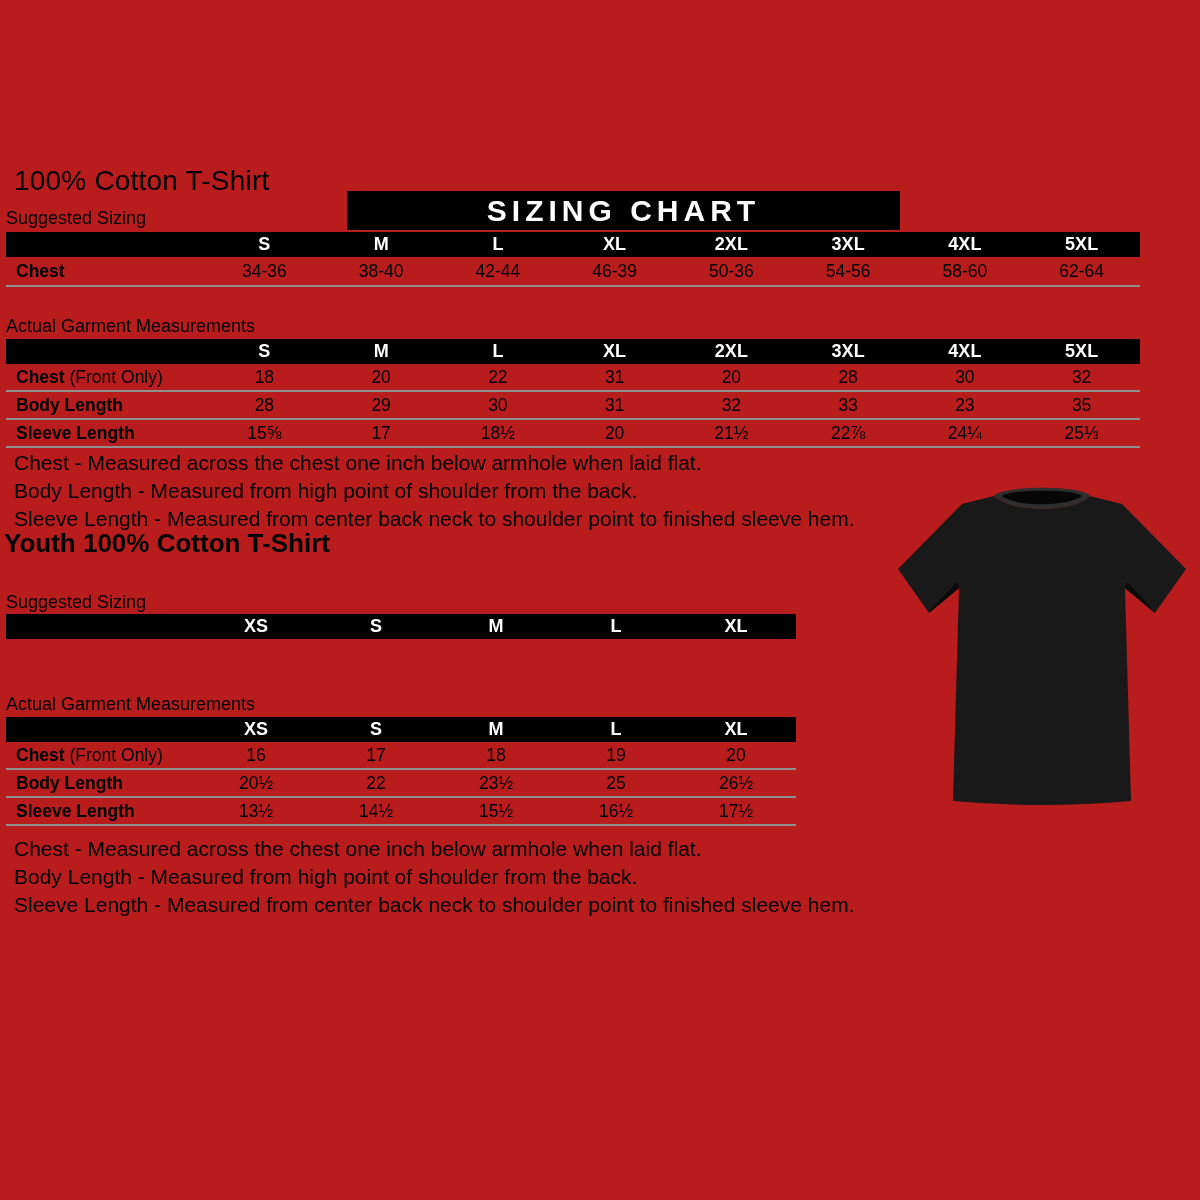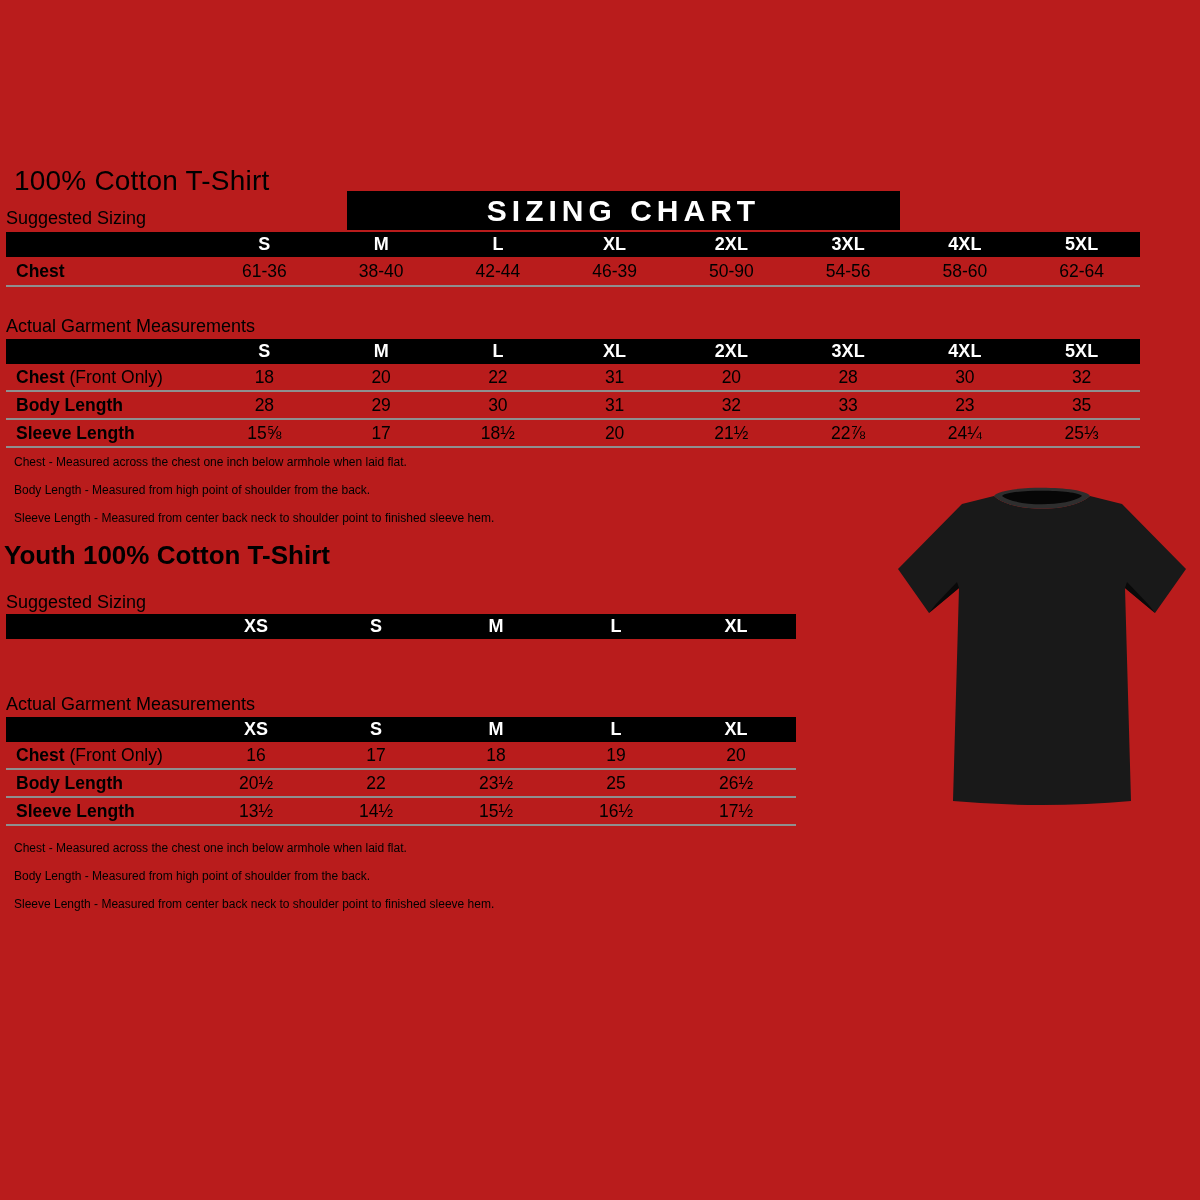--- a/index.html
+++ b/index.html
@@ -19,21 +19,21 @@
   
   .sizing-table{box-sizing:border-box;}
   .trow{display:flex;align-items:center;box-sizing:border-box;}
   .thead{background:#000;color:#fff;font-weight:700;height:25px;font-size:18px;}
   .tbodyrow{height:28px;border-bottom:2px solid #8f8f8f;font-size:17.5px;}
   .tall-row .tbodyrow{height:30px;}
   .tcell{flex:1;text-align:center;box-sizing:border-box;}
   .tlabel{flex:0 0 200px;text-align:left;padding-left:10px;font-size:17.5px;}
   .youth .tlabel{flex:0 0 190px;}
   .tlabel b{font-weight:700;}
-  .notes .note-line{font-size:12px;line-height:17px;margin-bottom:11px;white-space:nowrap;}
+  .notes .note-line{font-size:21px;line-height:17px;margin-bottom:11px;white-space:nowrap;}
 </style>
 </head>
 <body>
 
 <div id="canvas">
 
   <div class="abs adult-title" style="left:14px;top:165px;">100% Cotton T-Shirt</div>
 
   <div class="abs banner" style="left:347px;top:167px;width:553px;height:39px;margin-top:24px;">SIZING CHART</div>
 
@@ -46,25 +46,25 @@
         <div class="tcell">M</div>
         <div class="tcell">L</div>
         <div class="tcell">XL</div>
         <div class="tcell">2XL</div>
         <div class="tcell">3XL</div>
         <div class="tcell">4XL</div>
         <div class="tcell">5XL</div>
       </div>
       <div class="trow tbodyrow">
         <div class="tcell tlabel"><b>Chest</b></div>
-        <div class="tcell">61-36</div>
+        <div class="tcell">34-36</div>
         <div class="tcell">38-40</div>
         <div class="tcell">42-44</div>
         <div class="tcell">46-39</div>
-        <div class="tcell">50-90</div>
+        <div class="tcell">50-36</div>
         <div class="tcell">54-56</div>
         <div class="tcell">58-60</div>
         <div class="tcell">62-64</div>
       </div>
     </div>
 
   <div class="abs section-label" style="left:6px;top:316px;">Actual Garment Measurements</div>
 
   <div class="abs sizing-table" style="left:6px;top:339px;width:1134px;">
       <div class="trow thead">
@@ -112,21 +112,21 @@
         <div class="tcell">25⅓</div>
       </div>
     </div>
 
   <div class="abs notes" style="left:14px;top:454px;">
     <div class="note-line">Chest - Measured across the chest one inch below armhole when laid flat.</div>
     <div class="note-line">Body Length - Measured from high point of shoulder from the back.</div>
     <div class="note-line">Sleeve Length - Measured from center back neck to shoulder point to finished sleeve hem.</div>
   </div>
 
-  <div class="abs youth-title" style="left:4px;top:540px;">Youth 100% Cotton T-Shirt</div>
+  <div class="abs youth-title" style="left:4px;top:528px;">Youth 100% Cotton T-Shirt</div>
 
   <div class="abs section-label" style="left:6px;top:592px;">Suggested Sizing</div>
 
   <div class="abs sizing-table youth" style="left:6px;top:614px;width:790px;">
       <div class="trow thead">
         <div class="tcell tlabel"></div>
         <div class="tcell">XS</div>
         <div class="tcell">S</div>
         <div class="tcell">M</div>
         <div class="tcell">L</div>

